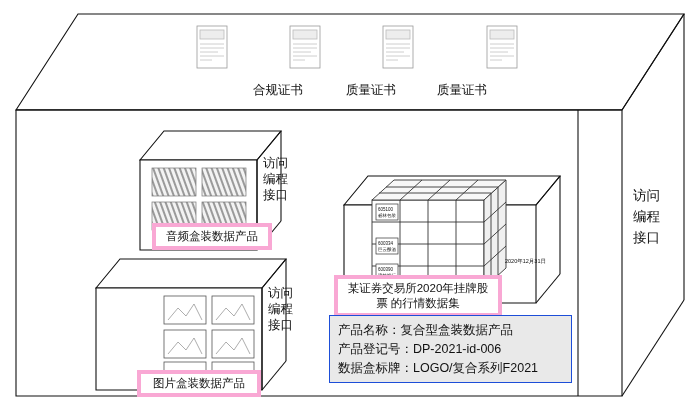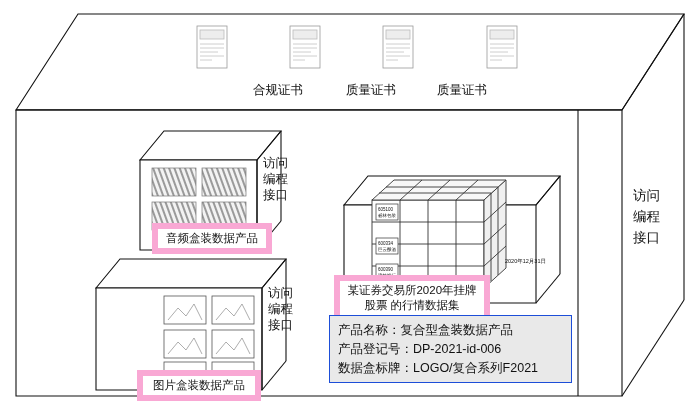--- a/index.html
+++ b/index.html
@@ -7,21 +7,21 @@
     width:700px;height:405px;
     background:#ffffff;
     font-family:"Liberation Sans","DejaVu Sans",sans-serif;
     color:#111;
     overflow:hidden;
   }
   #stage{position:relative;width:700px;height:405px;}
   svg{position:absolute;left:0;top:0;}
   .boxlabel{
     position:absolute;
-    border:6px solid #f9a8d4;
+    border:4px solid #f9a8d4;
     background:#fff;
     font-size:11.5px;
     line-height:15px;
     text-align:center;
     padding:2px 4px;
     box-sizing:border-box;
   }
   .vert{
     position:absolute;
     font-size:12.5px;
@@ -244,21 +244,21 @@
 
   <div class="minilbl" style="left:378px;top:207px;">605100</div>
   <div class="minilbl" style="left:378px;top:213px;">碧林包装</div>
   <div class="minilbl" style="left:378px;top:241px;">600334</div>
   <div class="minilbl" style="left:378px;top:247px;">巨云酿酒</div>
   <div class="minilbl" style="left:378px;top:267px;">600390</div>
   <div class="minilbl" style="left:378px;top:273px;">建筑银行</div>
 
   <div class="datestamp" style="left:505px;top:258px;">2020年12月31日</div>
 
-  <div class="boxlabel" style="left:334px;top:275px;width:156px;">某证券交易所2020年挂牌股票
+  <div class="boxlabel" style="left:334px;top:275px;width:168px;">某证券交易所2020年挂牌股票
 的行情数据集</div>
 
   <div class="vert" style="left:630px;top:185px;font-size:13.5px;line-height:21px;">访问
 编程
 接口</div>
 
   <div class="infobox" style="left:329px;top:315px;width:243px;height:68px;">产品名称：复合型盒装数据产品
 产品登记号：DP-2021-id-006
 数据盒标牌：LOGO/复合系列F2021</div>
 

